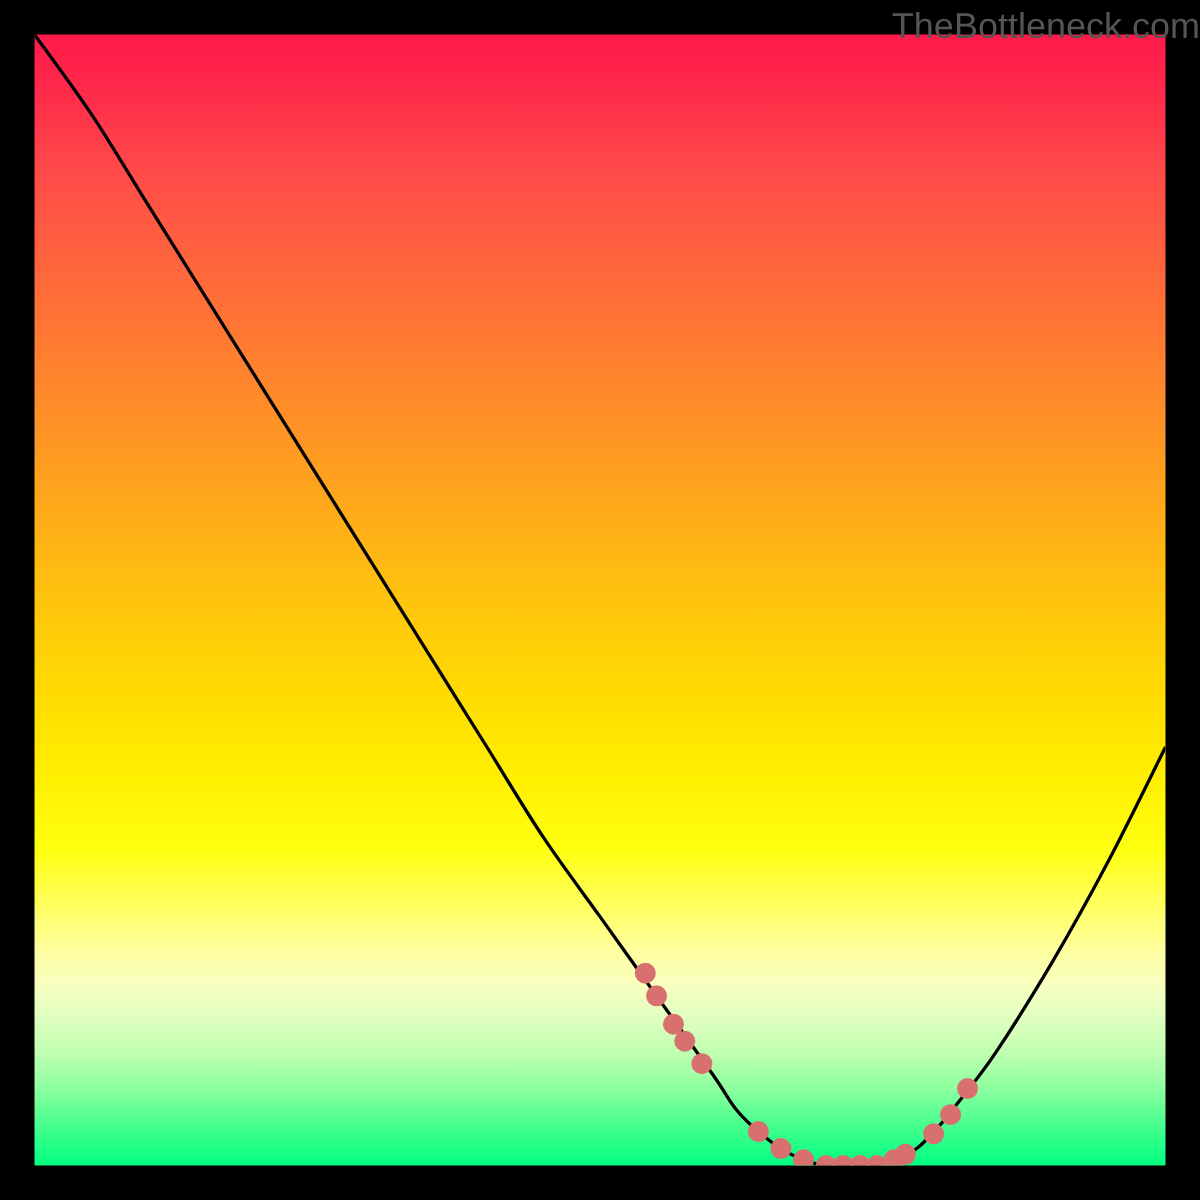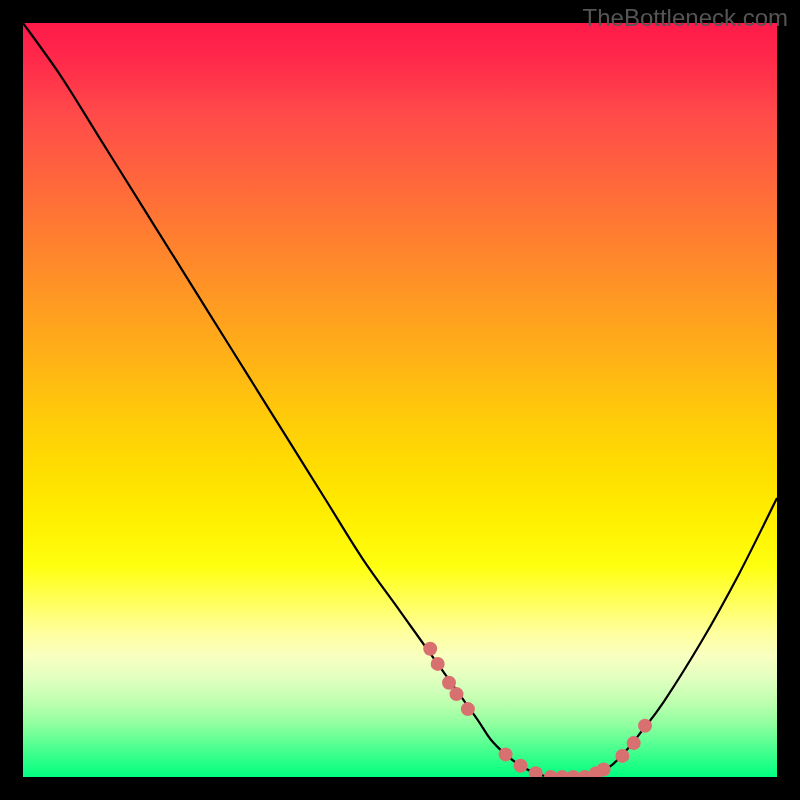--- a/index.html
+++ b/index.html
@@ -7,21 +7,21 @@
     width: 800px;
     height: 800px;
     background: #000;
     position: relative;
     font-family: Arial, sans-serif;
     overflow: hidden;
   }
   .watermark {
     position: absolute;
     top: 4px;
-    right: 12px;
+    right: 0;
     color: #555;
     font-size: 24px;
     font-weight: 500;
     z-index: 10;
   }
   .plot-area {
     position: absolute;
     left: 23px;
     top: 23px;
     width: 754px;

